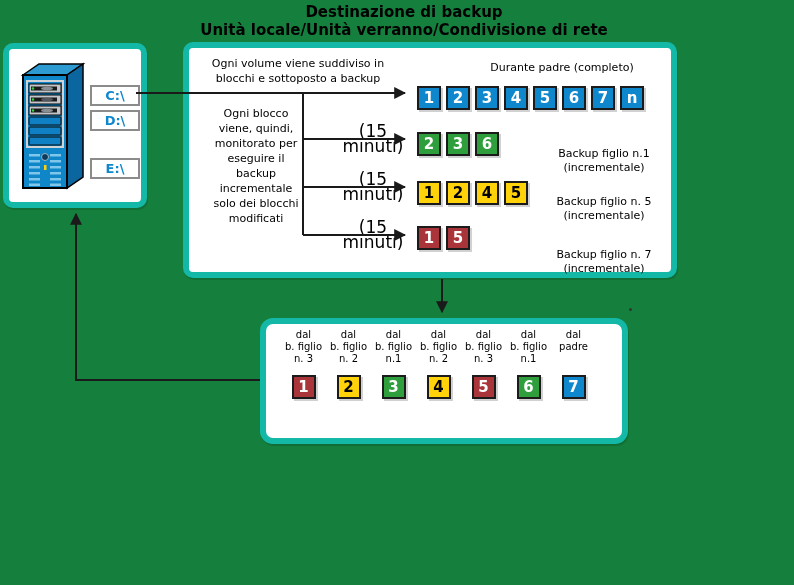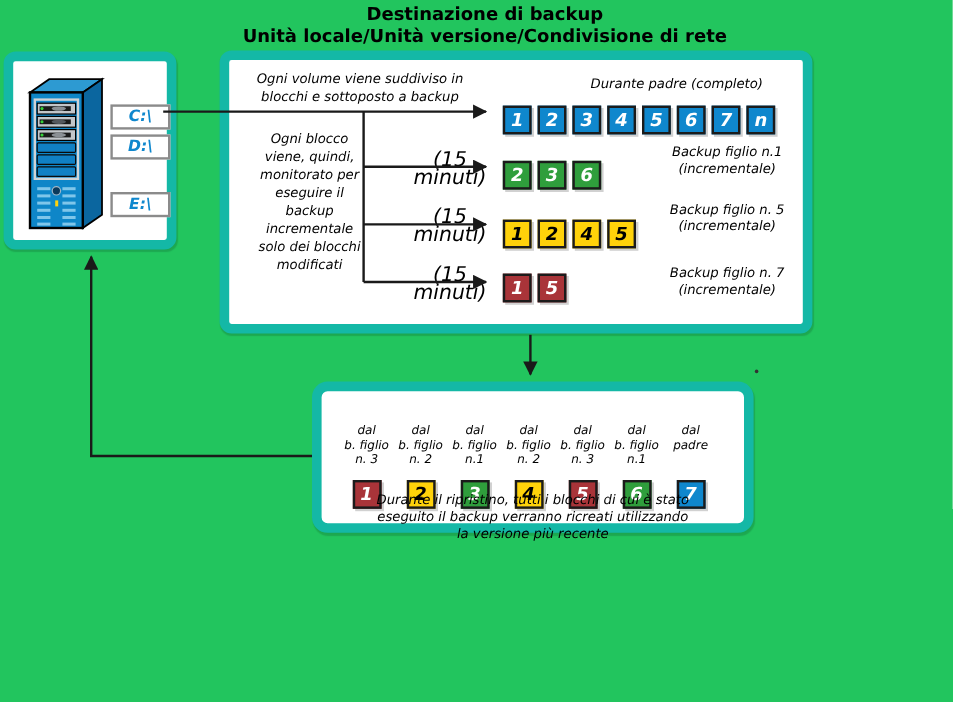--- a/index.html
+++ b/index.html
@@ -1,52 +1,52 @@
 <!DOCTYPE html>
 <html><head>
 <meta charset="utf-8">
 <style>
   html,body{margin:0;padding:0;background:#fff;}
-  .canvas{position:relative;width:794px;height:585px;background:#22c55e;overflow:hidden;
+  .canvas{position:relative;width:794px;height:585px;background:#15803d;overflow:hidden;
           font-family:"DejaVu Sans","Liberation Sans",sans-serif;color:#000;}
   .abs{position:absolute;}
   .title{position:absolute;top:3px;left:14px;width:780px;text-align:center;
          font-weight:bold;font-size:15px;line-height:18px;}
-  .box{position:absolute;background:#fff;border:8px solid #14b8a6;border-radius:10px;
-       box-shadow:1px 2px 1px rgba(0,0,0,0.15);box-sizing:border-box;font-style:italic;}
+  .box{position:absolute;background:#fff;border:6px solid #14b8a6;border-radius:10px;
+       box-shadow:1px 2px 1px rgba(0,0,0,0.15);box-sizing:border-box;}
   .note{white-space:pre-line;text-align:center;font-size:11px;line-height:15px;}
   .ivl{position:absolute;left:142px;width:84px;text-align:center;font-size:17px;line-height:15px;}
   .rowlabel{position:absolute;left:340px;width:150px;text-align:center;
-            font-size:11px;line-height:14px;white-space:pre-line;}
+            font-size:11px;line-height:14px;white-space:pre-line;margin-top:29px;}
   .blocks{position:absolute;display:flex;gap:5px;}
   .blk{width:24px;height:24px;box-sizing:border-box;border:2px solid #1b1b1b;
        display:flex;align-items:center;justify-content:center;font-weight:bold;
        font-size:15px;box-shadow:2px 2px 0 rgba(0,0,0,0.18);}
   .blk[data-color="blue"]{background:#0f87cd;color:#fff;}
   .blk[data-color="green"]{background:#2f9e3c;color:#fff;}
   .blk[data-color="yellow"]{background:#ffd20a;color:#000;}
   .blk[data-color="red"]{background:#a93439;color:#fff;}
   .drive{position:absolute;left:81px;width:50px;height:21px;box-sizing:border-box;
          background:#fff;border:2px solid #8b8b8b;color:#0f87cd;font-weight:bold;
          font-size:13px;text-align:center;line-height:17px;}
   .cols{position:absolute;left:15px;top:5px;display:flex;}
   .col{width:45px;text-align:center;}
-  .colsrc{font-size:10px;line-height:12px;height:38px;white-space:pre-line;margin-top:23px;}
+  .colsrc{font-size:10px;line-height:12px;height:38px;white-space:pre-line;}
   .col .blk{margin:8px auto 0 auto;}
   .overlay{position:absolute;left:0;top:0;pointer-events:none;z-index:5;}
   .dot{position:absolute;left:629px;top:308px;width:3px;height:3px;background:#333;border-radius:50%;}
 </style>
 </head>
 <body>
 
 <div class="canvas">
 
   <div class="title">
     <div>Destinazione di backup</div>
-    <div>Unità locale/Unità versione/Condivisione di rete</div>
+    <div>Unità locale/Unità verranno/Condivisione di rete</div>
   </div>
 
   <div class="box" style="left:3px;top:43px;width:144px;height:165px;">
     <svg class="abs" style="left:6px;top:10px;" width="72" height="136" viewBox="0 0 72 136">
       <polygon points="8,16 24,5 68,5 52,16" fill="#2d9ad2" stroke="#000" stroke-width="1.5"></polygon>
       <polygon points="52,16 68,5 68,118 52,129" fill="#0b669f" stroke="#000" stroke-width="1.5"></polygon>
       <rect x="8" y="16" width="44" height="113" fill="#0e86c8" stroke="#000" stroke-width="2"></rect>
       <rect x="12" y="22" width="36" height="66" fill="none" stroke="#cfd3d6" stroke-width="2"></rect>
       <g>
         <g>
@@ -186,23 +186,20 @@
 b. figlio
 n.1</div>
         <span class="blk" data-color="green">6</span>
       </div>
       <div class="col">
         <div class="colsrc">dal
 padre</div>
         <span class="blk" data-color="blue">7</span>
       </div>
     </div>
-    <div class="note abs" style="left:2px;right:2px;top:84px;font-size:11px;line-height:14px;">Durante il ripristino, tutti i blocchi di cui è stato
-eseguito il backup verranno ricreati utilizzando
-la versione più recente</div>
   </div>
 
   <div class="dot"></div>
 
   <svg class="overlay" width="794" height="585">
     <defs>
       <marker id="ah" viewBox="0 0 10 10" refX="9" refY="5" markerWidth="6" markerHeight="6" orient="auto-start-reverse">
         <path d="M0,0 L10,5 L0,10 z" fill="#1a1a1a"></path>
       </marker>
     </defs>

